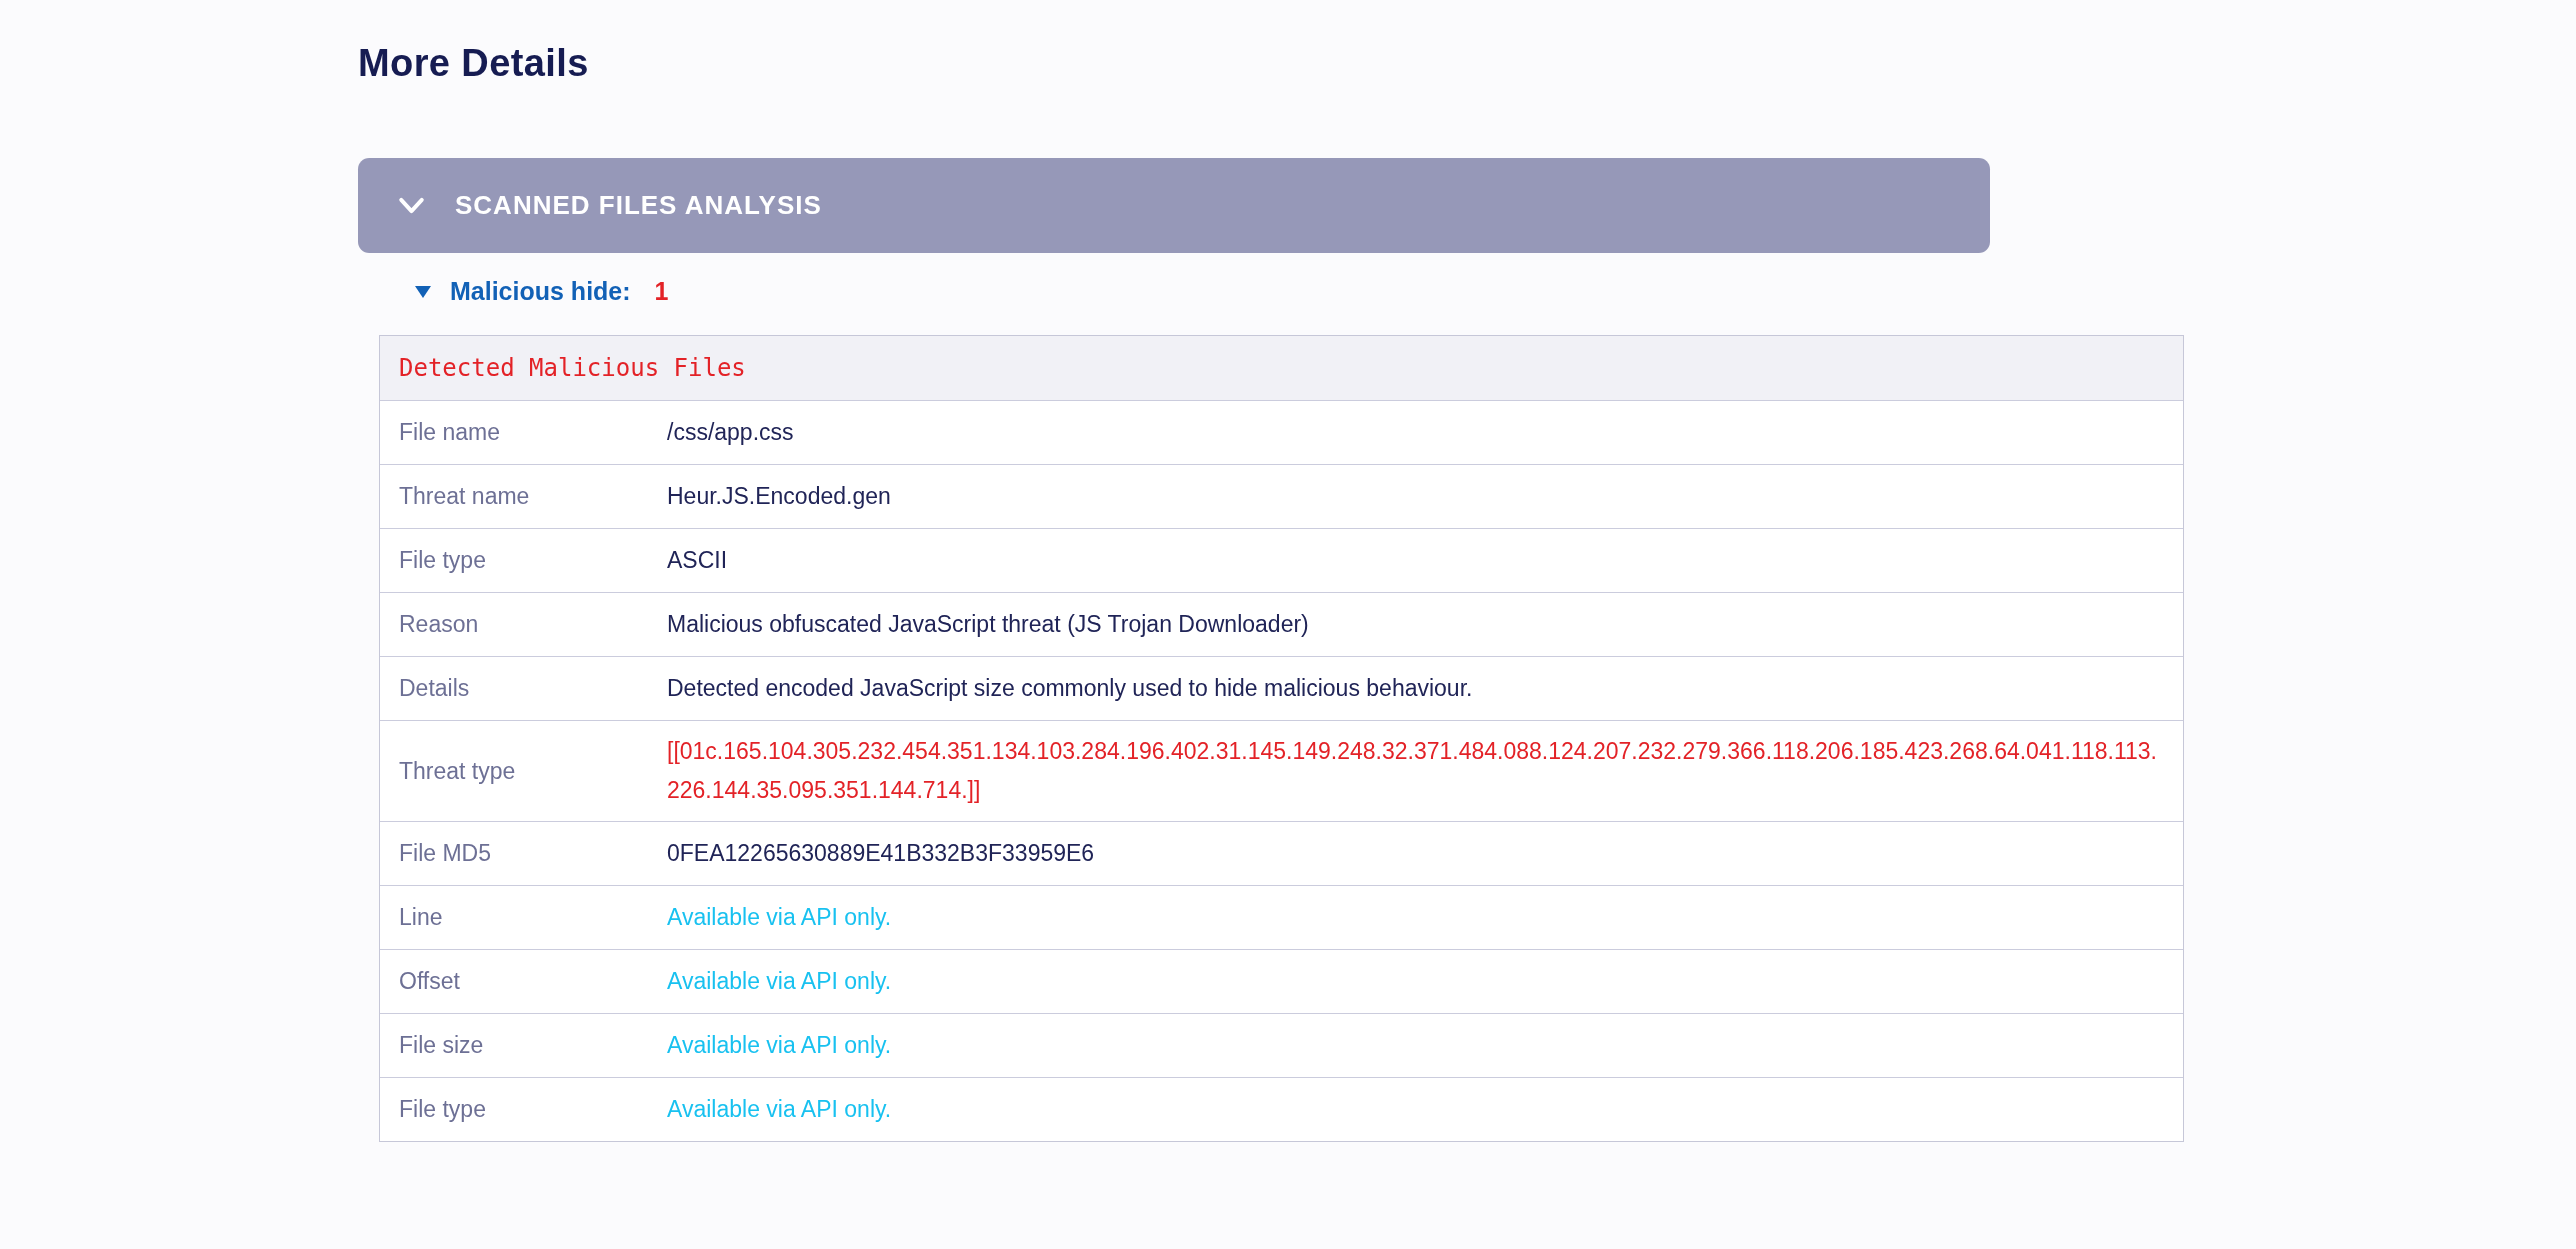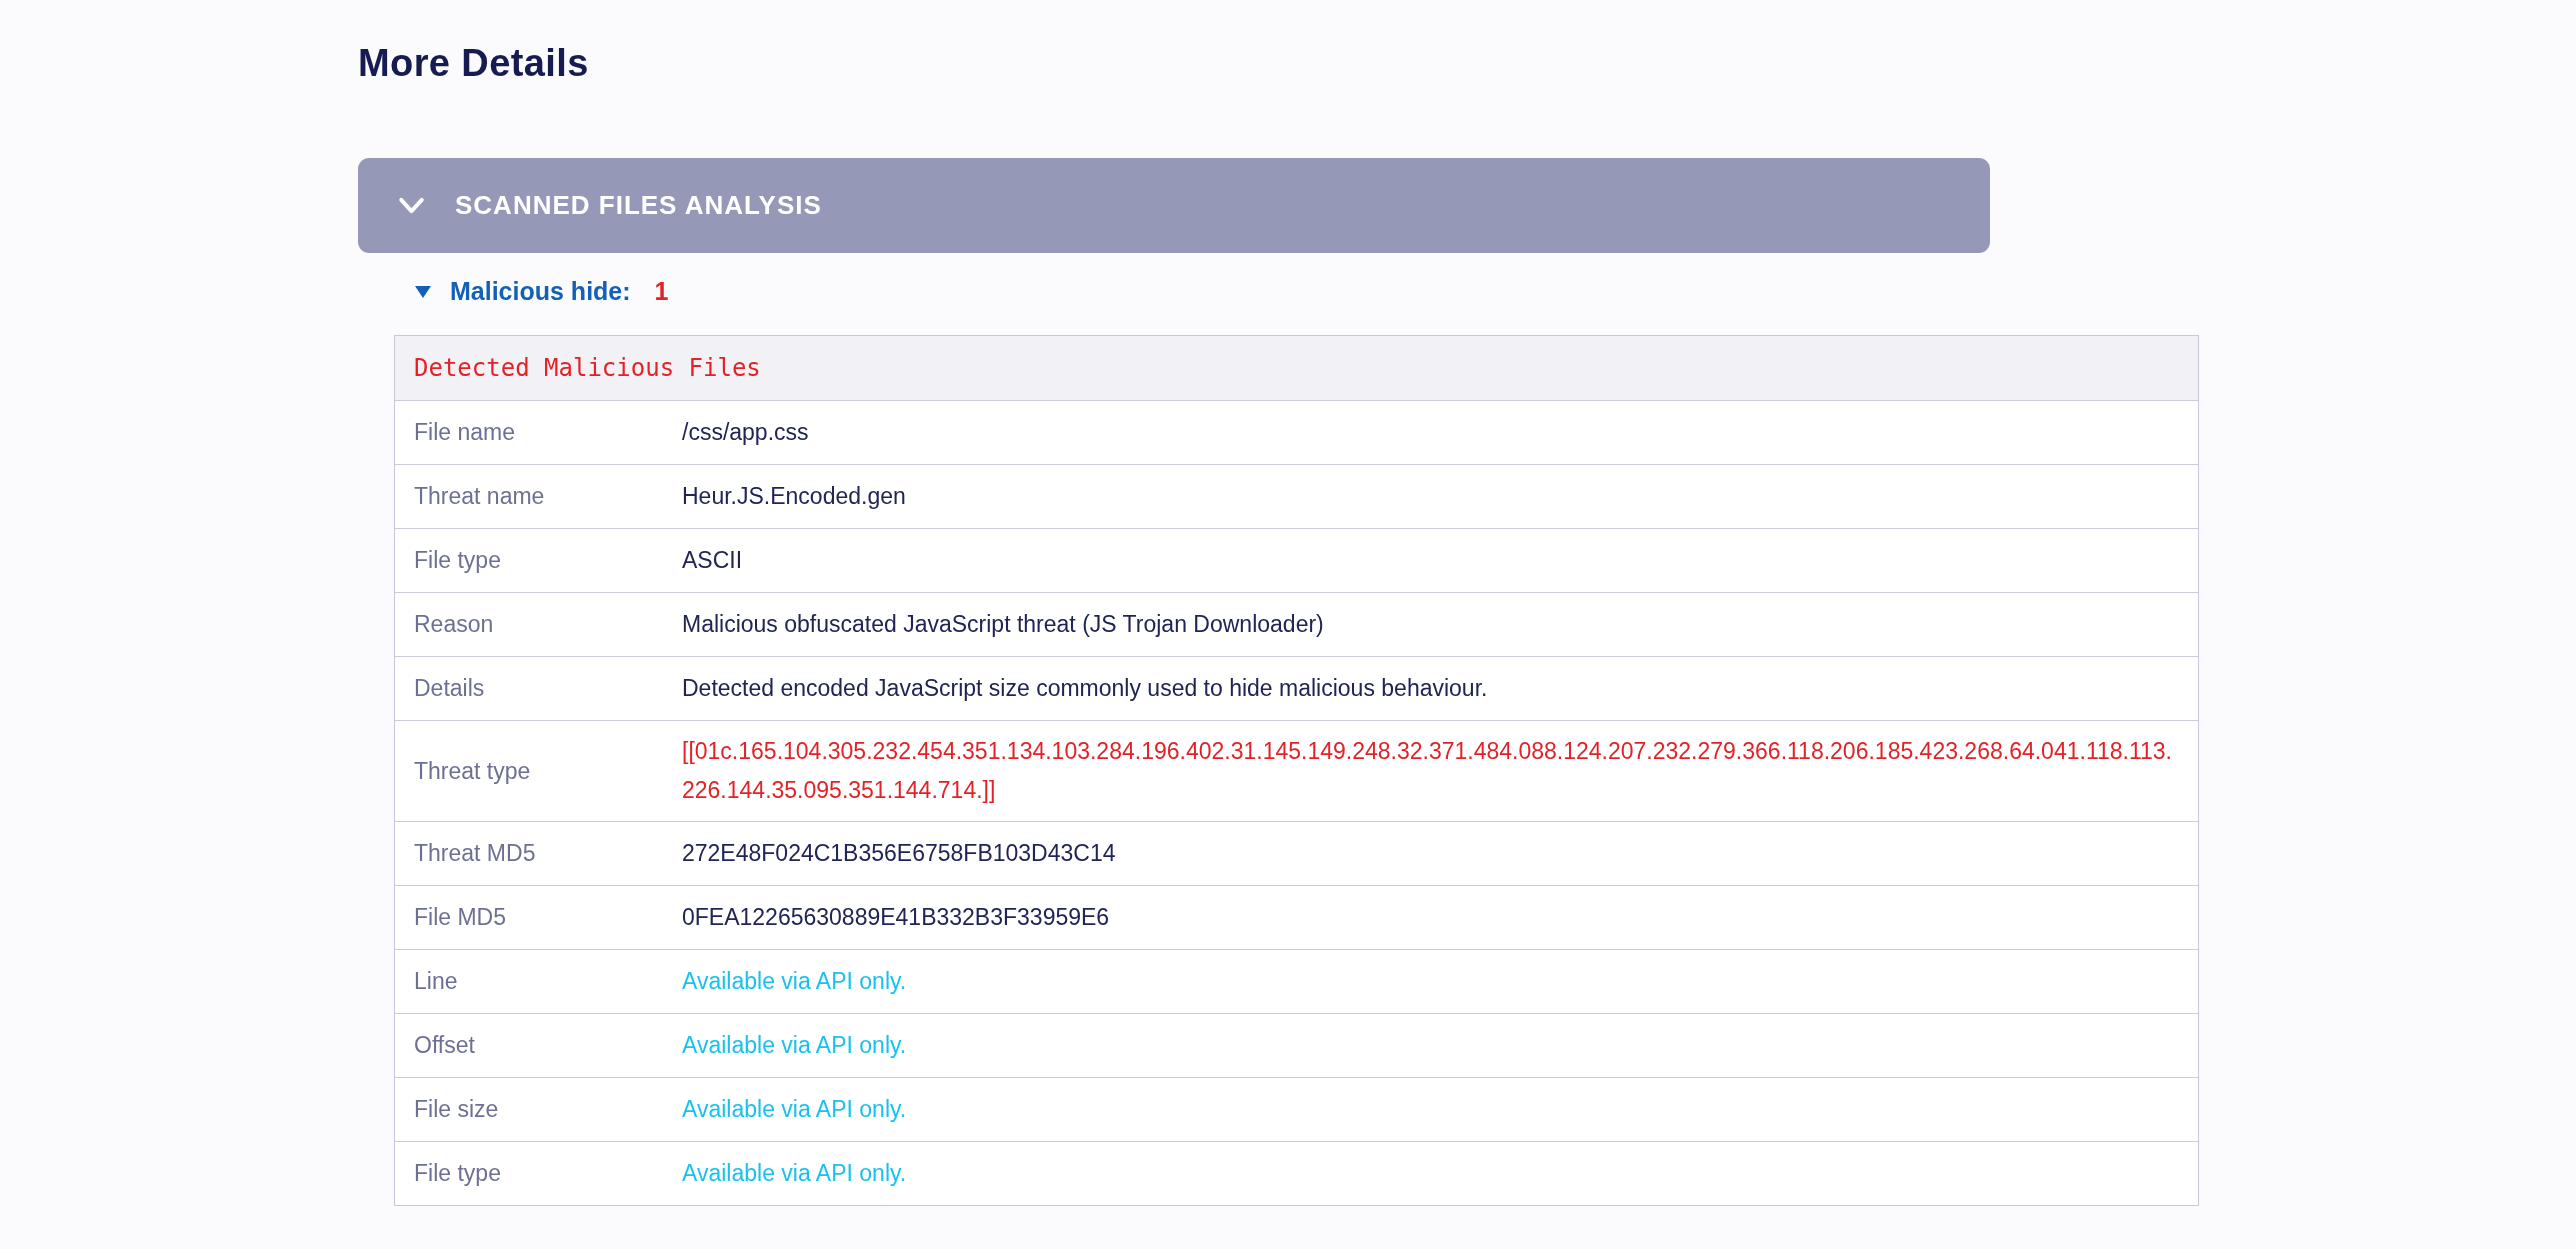--- a/index.html
+++ b/index.html
@@ -51,21 +51,21 @@
     border-left:8.8px solid transparent;
     border-right:8.8px solid transparent;
     border-top:12px solid #1261b6;
     margin-right:19px;
   }
   .toggle-label { font-size:25px; font-weight:700; color:#1261b6; }
   .toggle-count { font-size:25px; font-weight:700; color:#e32227; margin-left:24px; }
 
   .detail-table {
     margin-top:29px;
-    margin-left:36px;
+    margin-left:21px;
     width:1805px;
     background:#701a75;
     border:1.6px solid #c6c7d8;
   }
   .table-header {
     background:#f1f1f6;
     height:64px;
     display:flex;
     align-items:center;
     padding-left:19px;
@@ -143,24 +143,20 @@
         </div>
         <div class="t-row normal">
           <span class="t-label">Details</span>
           <span class="t-value">Detected encoded JavaScript size commonly used to hide malicious behaviour.</span>
         </div>
         <div class="t-row danger">
           <span class="t-label">Threat type</span>
           <span class="t-value">[[01c.165.104.305.232.454.351.134.103.284.196.402.31.145.149.248.32.371.484.088.124.207.232.279.366.118.206.185.423.268.64.041.118.113.226.144.35.095.351.144.714.]]</span>
         </div>
         <div class="t-row normal">
-          <span class="t-label">Threat MD5</span>
-          <span class="t-value">272E48F024C1B356E6758FB103D43C14</span>
-        </div>
-        <div class="t-row normal">
           <span class="t-label">File MD5</span>
           <span class="t-value">0FEA12265630889E41B332B3F33959E6</span>
         </div>
         <div class="t-row link">
           <span class="t-label">Line</span>
           <span class="t-value">Available via API only.</span>
         </div>
         <div class="t-row link">
           <span class="t-label">Offset</span>
           <span class="t-value">Available via API only.</span>

